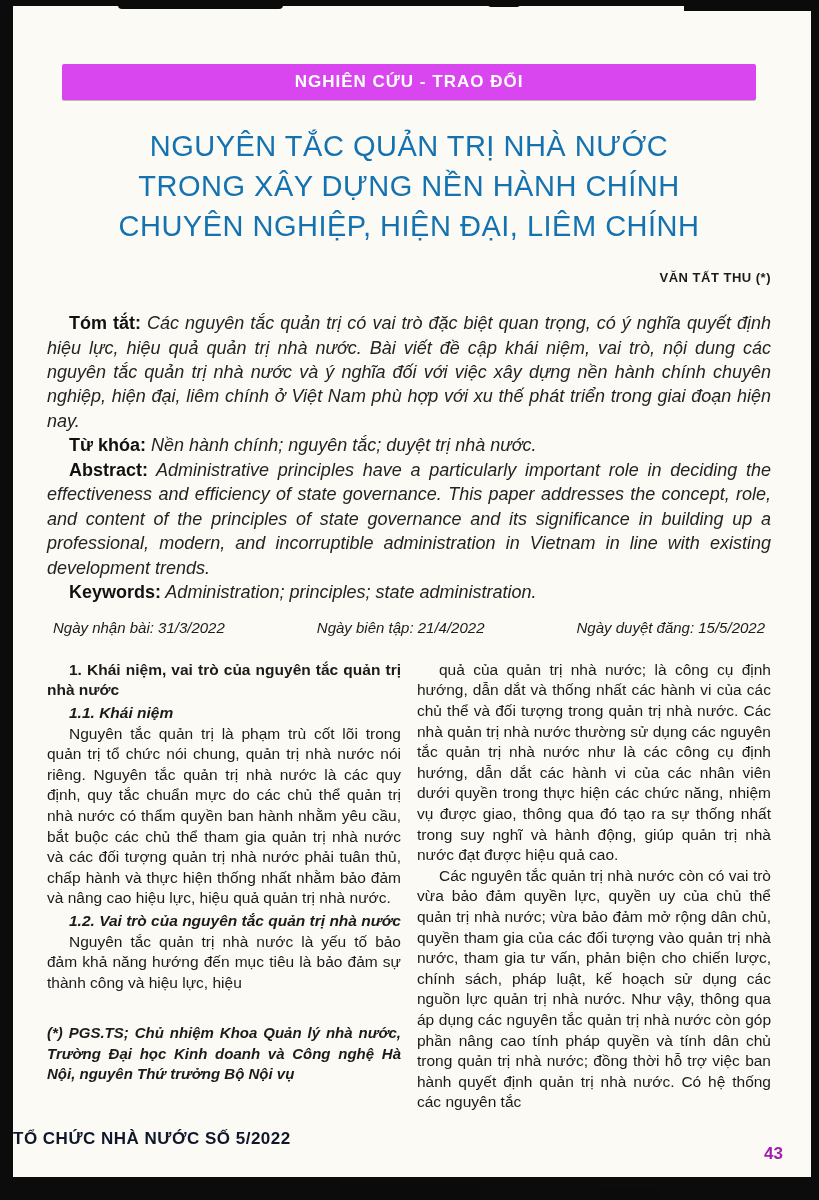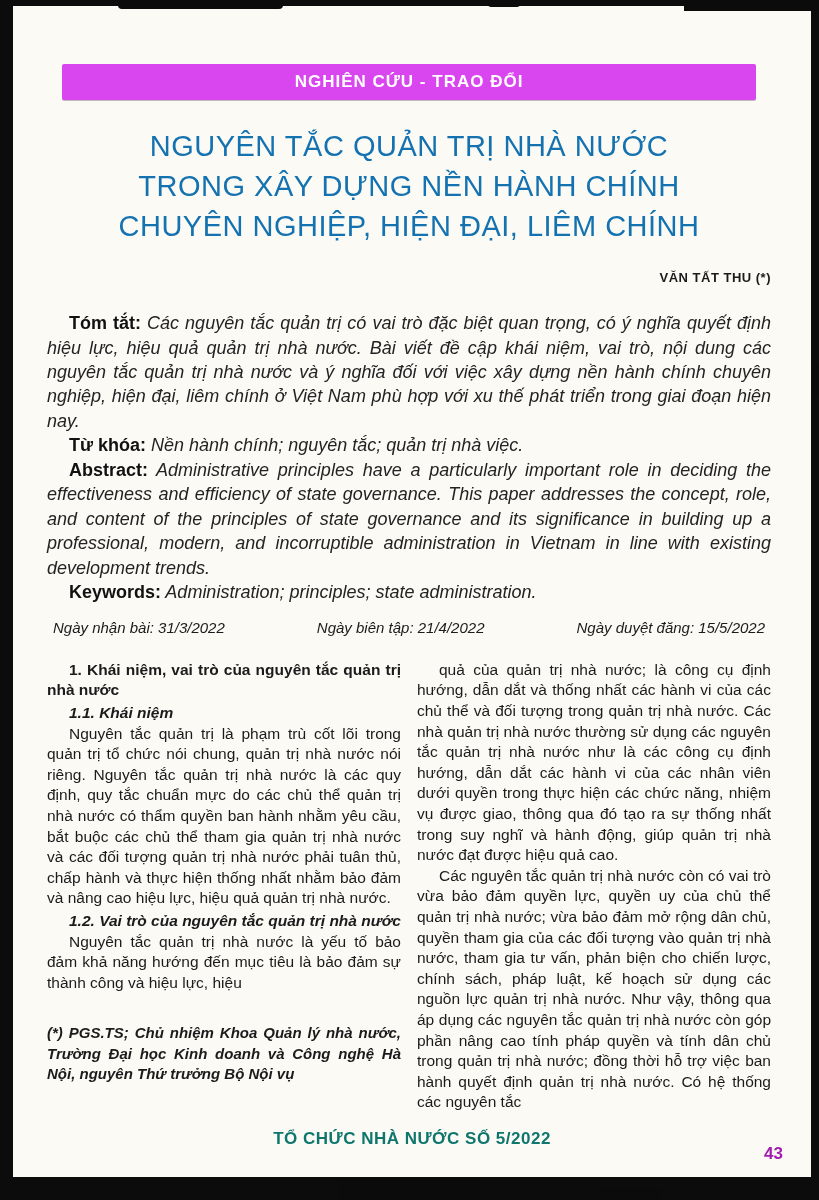--- a/index.html
+++ b/index.html
@@ -86,22 +86,21 @@
     text-align:justify;
     line-height:1.35;
   }
 
   .footer {
     position:absolute;
     left:0; right:0; bottom:22px;
     height:26px;
   }
   .footer .journal {
-    text-align:center;
-    color:#0f766e;
+    color:#0f172a;
     font-weight:bold;
     font-size:17px;
     letter-spacing:.5px;
   }
   .footer .pagenum {
     position:absolute;
     right:28px; top:15px;
     color:#a21caf;
     font-weight:bold;
     font-size:17px;
@@ -129,21 +128,21 @@
     <div class="title">
       <div>NGUYÊN TẮC QUẢN TRỊ NHÀ NƯỚC</div>
       <div>TRONG XÂY DỰNG NỀN HÀNH CHÍNH</div>
       <div>CHUYÊN NGHIỆP, HIỆN ĐẠI, LIÊM CHÍNH</div>
     </div>
 
     <div class="author">VĂN TẤT THU (*)</div>
 
     <div class="abstract">
       <p><b class="lbl-upright">Tóm tắt:</b><span> Các nguyên tắc quản trị có vai trò đặc biệt quan trọng, có ý nghĩa quyết định hiệu lực, hiệu quả quản trị nhà nước. Bài viết đề cập khái niệm, vai trò, nội dung các nguyên tắc quản trị nhà nước và ý nghĩa đối với việc xây dựng nền hành chính chuyên nghiệp, hiện đại, liêm chính ở Việt Nam phù hợp với xu thế phát triển trong giai đoạn hiện nay.</span></p>
-      <p><b class="lbl-upright">Từ khóa:</b><span> Nền hành chính; nguyên tắc; quản trị nhà việc.</span></p>
+      <p><b class="lbl-upright">Từ khóa:</b><span> Nền hành chính; nguyên tắc; duyệt trị nhà nước.</span></p>
       <p><b class="lbl-upright">Abstract:</b><span> Administrative principles have a particularly important role in deciding the effectiveness and efficiency of state governance. This paper addresses the concept, role, and content of the principles of state governance and its significance in building up a professional, modern, and incorruptible administration in Vietnam in line with existing development trends.</span></p>
       <p><b class="lbl-upright">Keywords:</b><span> Administration; principles; state administration.</span></p>
     </div>
 
     <div class="dates">
       <span>Ngày nhận bài: 31/3/2022</span>
       <span>Ngày biên tập: 21/4/2022</span>
       <span>Ngày duyệt đăng: 15/5/2022</span>
     </div>
 

